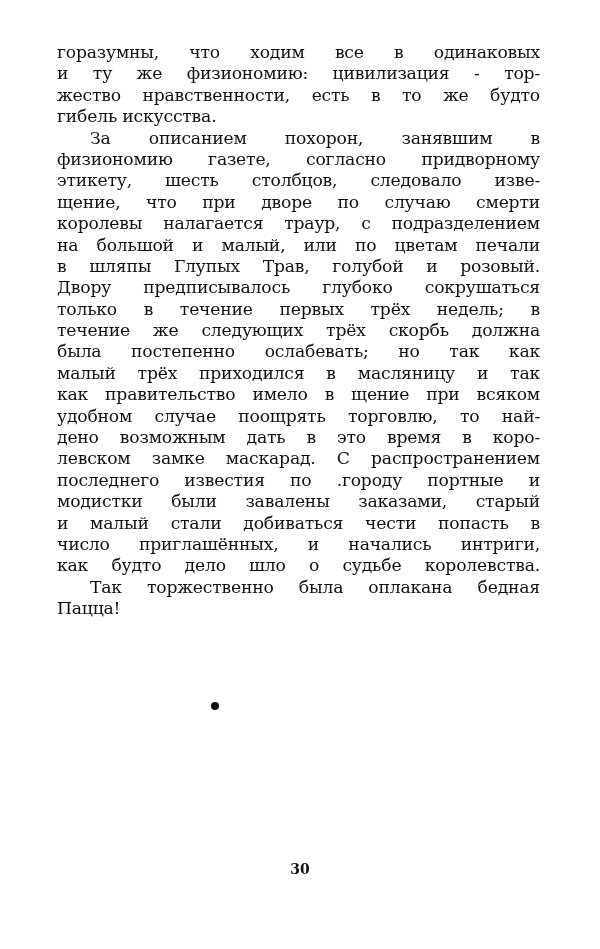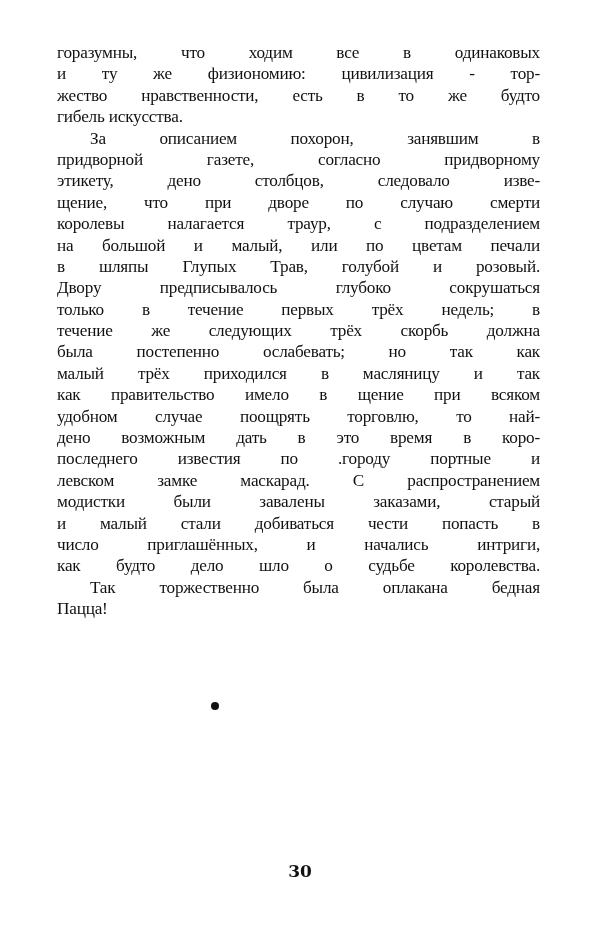--- a/index.html
+++ b/index.html
@@ -14,70 +14,69 @@
     line-height: 21.4px;
     color: #111111;
   }
   .line {
     display: block;
     height: 21.4px;
     white-space: nowrap;
     text-align: justify;
     text-align-last: justify;
     letter-spacing: -0.2px;
-    font-family: Liberation Serif, serif;
   }
   .line.last { text-align-last: left; }
   .line.indent { padding-left: 33px; }
   .bullet-dot {
     position: absolute;
     left: 211px;
     top: 702px;
     width: 8px;
     height: 8px;
     border-radius: 50%;
     background: #111;
   }
   .page-number {
     position: absolute;
     left: 0;
     width: 600px;
     top: 861px;
     text-align: center;
     font-family: "DejaVu Serif", "Liberation Serif", serif;
     font-weight: bold;
-    font-size: 17px;
+    font-size: 14px;
     color: #111;
   }
 </style>
 </head>
 <body>
 
 <div class="page-text" id="page-text">
     <span class="line">горазумны, что ходим все в одинаковых</span>
     <span class="line">и ту же физиономию: цивилизация - тор-</span>
     <span class="line">жество нравственности, есть в то же будто</span>
     <span class="line last">гибель искусства.</span>
     <span class="line indent">За описанием похорон, занявшим в</span>
-    <span class="line">придворной газете, согласно придворному</span>
-    <span class="line">этикету, дено столбцов, следовало изве-</span>
+    <span class="line">физиономию газете, согласно придворному</span>
+    <span class="line">этикету, шесть столбцов, следовало изве-</span>
     <span class="line">щение, что при дворе по случаю смерти</span>
     <span class="line">королевы налагается траур, с подразделением</span>
     <span class="line">на большой и малый, или по цветам печали</span>
     <span class="line">в шляпы Глупых Трав, голубой и розовый.</span>
     <span class="line">Двору предписывалось глубоко сокрушаться</span>
     <span class="line">только в течение первых трёх недель; в</span>
     <span class="line">течение же следующих трёх скорбь должна</span>
     <span class="line">была постепенно ослабевать; но так как</span>
     <span class="line">малый трёх приходился в масляницу и так</span>
     <span class="line">как правительство имело в щение при всяком</span>
     <span class="line">удобном случае поощрять торговлю, то най-</span>
     <span class="line">дено возможным дать в это время в коро-</span>
+    <span class="line">левском замке маскарад. С распространением</span>
     <span class="line">последнего известия по .городу портные и</span>
-    <span class="line">левском замке маскарад. С распространением</span>
     <span class="line">модистки были завалены заказами, старый</span>
     <span class="line">и малый стали добиваться чести попасть в</span>
     <span class="line">число приглашённых, и начались интриги,</span>
     <span class="line">как будто дело шло о судьбе королевства.</span>
     <span class="line indent">Так торжественно была оплакана бедная</span>
     <span class="line last">Пацца!</span>
   </div>
 
 <div class="bullet-dot"></div>
 

